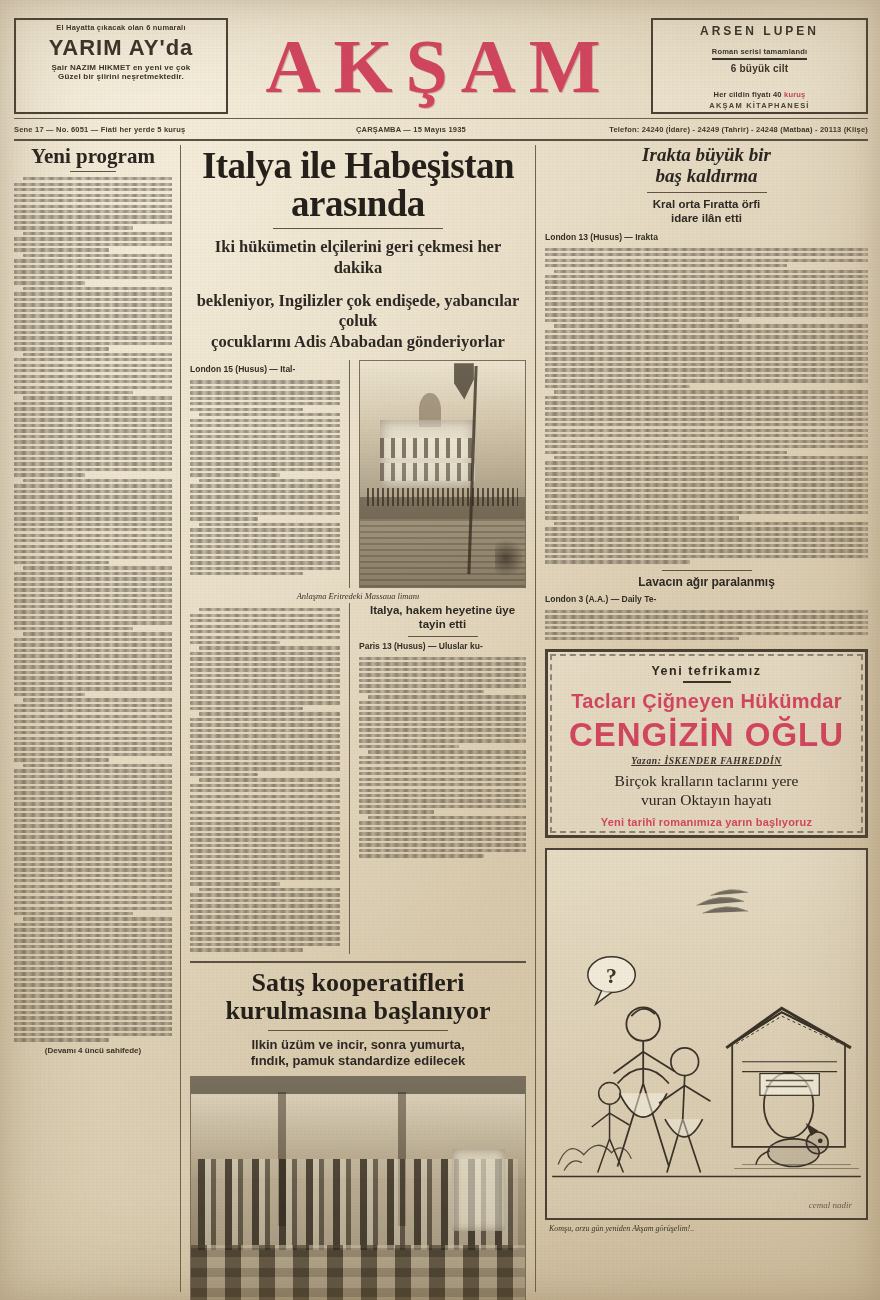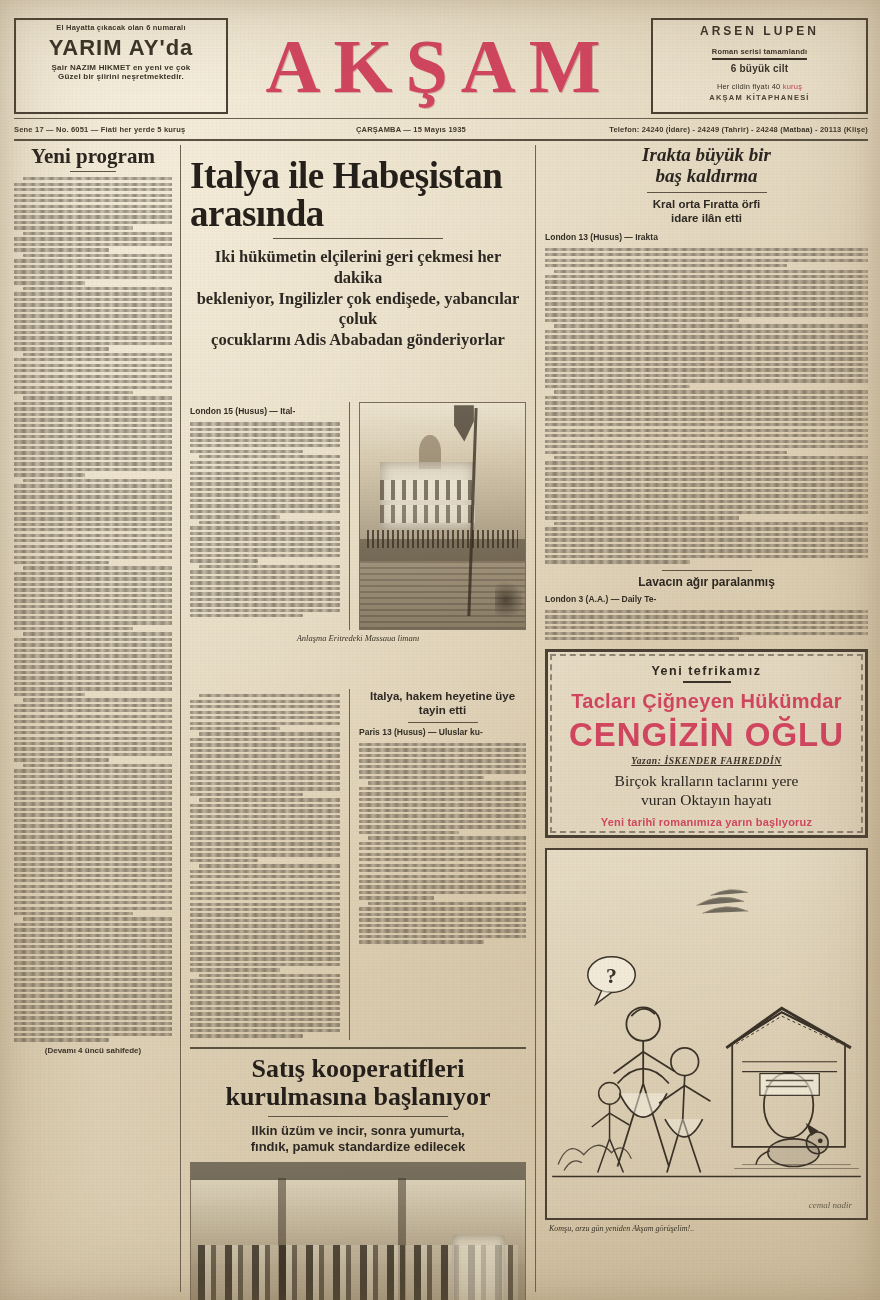--- a/index.html
+++ b/index.html
@@ -63,21 +63,21 @@
     color: #3a3228;
     letter-spacing: 0.2px;
     line-height: 1.18;
   }
   .el-1 { font-size: 7.5px; font-weight: 700; }
   .el-2 { font-size: 22px; font-weight: 700; letter-spacing: 1px; margin: 2px 0 2px; }
   .el-3, .el-4 { font-size: 8px; font-weight: 700; }
   .er-1 { font-size: 12px; font-weight: 700; letter-spacing: 3px; margin-bottom: 2px; }
   .er-2 { font-size: 7.5px; font-weight: 700; border-bottom: 2px solid #3a3228; display: inline-block; padding-bottom: 1px; }
   .er-3 { font-size: 10px; font-weight: 700; margin-top: 3px; }
-  .er-4 { font-size: 7.5px; font-weight: 400; margin-top: 8px; }
+  .er-4 { font-size: 7.5px; font-weight: 700; margin-top: 16px; }
   .er-4 .kurus { color: #c4455c; }
   .er-5 { font-size: 7.5px; font-weight: 700; letter-spacing: 1.2px; margin-top: 2px; color: #4a4134; }
 
   .title-wrap {
     flex: 1;
     display: flex;
     align-items: center;
     justify-content: center;
   }
   .paper-title {
@@ -153,21 +153,22 @@
   }
   .sec-title-sm {
     font-size: 15px;
   }
 
   .head-main {
     font-family: "Liberation Serif", serif;
     font-weight: 700;
     font-size: 37px;
     line-height: 1.02;
-    margin: 12px 0 0;
+    text-align: center;
+    margin: 2px 0 0;
     color: #241f1a;
     letter-spacing: -0.5px;
   }
   .head-sub {
     font-family: "Liberation Serif", serif;
     font-weight: 700;
     font-size: 16.5px;
     line-height: 1.22;
     text-align: center;
     margin: 8px 4px 0;
@@ -219,21 +220,21 @@
     font-weight: 700;
     color: #332d24;
     margin: 4px 0 2px;
     line-height: 1.3;
   }
 
   .two-sub {
     display: flex;
     gap: 9px;
   }
-  .two-sub > div { flex: 1; margin-top: 44px; }
+  .two-sub > div { flex: 1; }
   .two-sub .divider {
     flex: 0 0 0;
     border-left: 1px solid #6e6352;
   }
 
   .cont-note {
     font-family: "Liberation Sans", sans-serif;
     font-size: 8px;
     font-weight: 700;
     text-align: center;
@@ -689,21 +690,21 @@
       </div>
       <div class="cont-note">(Devamı 4 üncü sahifede)</div>
     </div>
 
     <div class="col col-mid">
 
       <h1 class="head-main">Italya ile Habeşistan arasında</h1>
       <div class="kicker-rule" style="width:170px;margin:6px auto 0;"></div>
 
       <div class="head-sub">Iki hükümetin elçilerini geri çekmesi her dakika</div>
-      <div class="head-sub" style="margin-top:1px">bekleniyor, Ingilizler çok endişede, yabancılar çoluk</div>
+      <div class="head-sub" style="margin-top:13px">bekleniyor, Ingilizler çok endişede, yabancılar çoluk</div>
       <div class="head-sub" style="margin-top:1px">çocuklarını Adis Ababadan gönderiyorlar</div>
 
       <div class="two-sub" style="margin-top:8px">
         <div style="flex:0 0 150px">
           <div class="para-lead">London 15 (Husus) — Ital-</div>
           <div class="body-text tiny">
             <div class="ln"></div>
               <div class="ln"></div>
               <div class="ln"></div>
               <div class="ln"></div>

